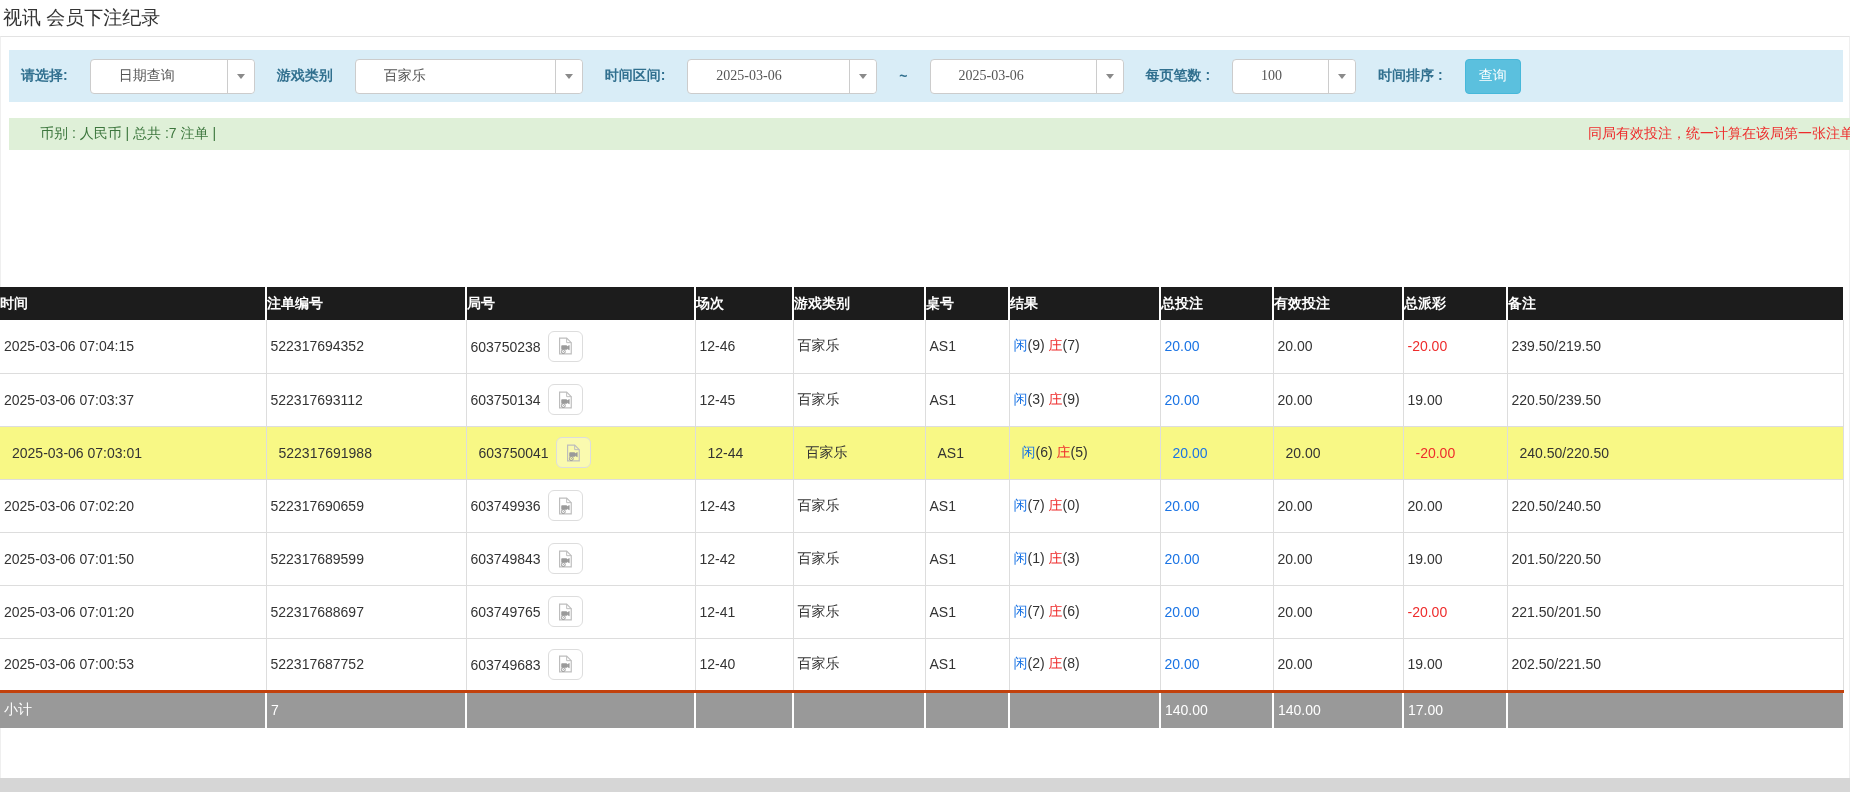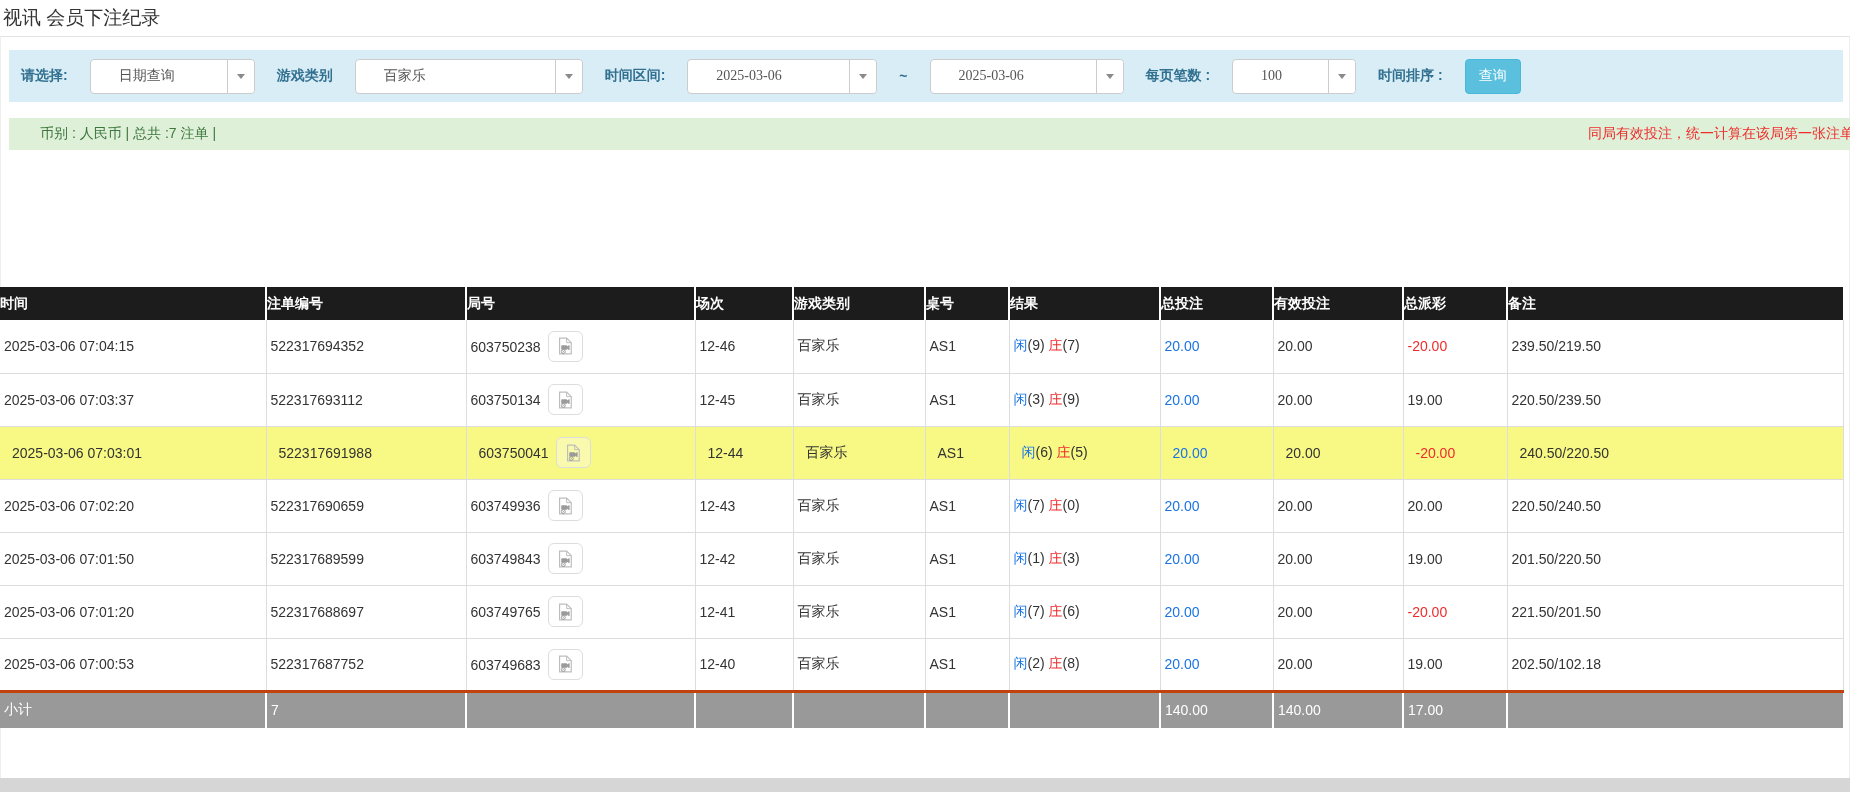--- a/index.html
+++ b/index.html
@@ -336,21 +336,21 @@
       </svg>
           </button>
     </td>
     <td>12-40</td>
     <td>百家乐</td>
     <td>AS1</td>
     <td><span class="res-p">闲</span><span>(2)</span> <span class="res-b">庄</span><span>(8)</span></td>
     <td><a class="bet-link">20.00</a></td>
     <td>20.00</td>
     <td class="payout">19.00</td>
-    <td>202.50/102.18</td>
+    <td>202.50/221.50</td>
   </tr>
 
   <tr class="summary">
     <td>小计</td>
     <td>7</td>
     <td></td>
     <td></td>
     <td></td>
     <td></td>
     <td></td>

